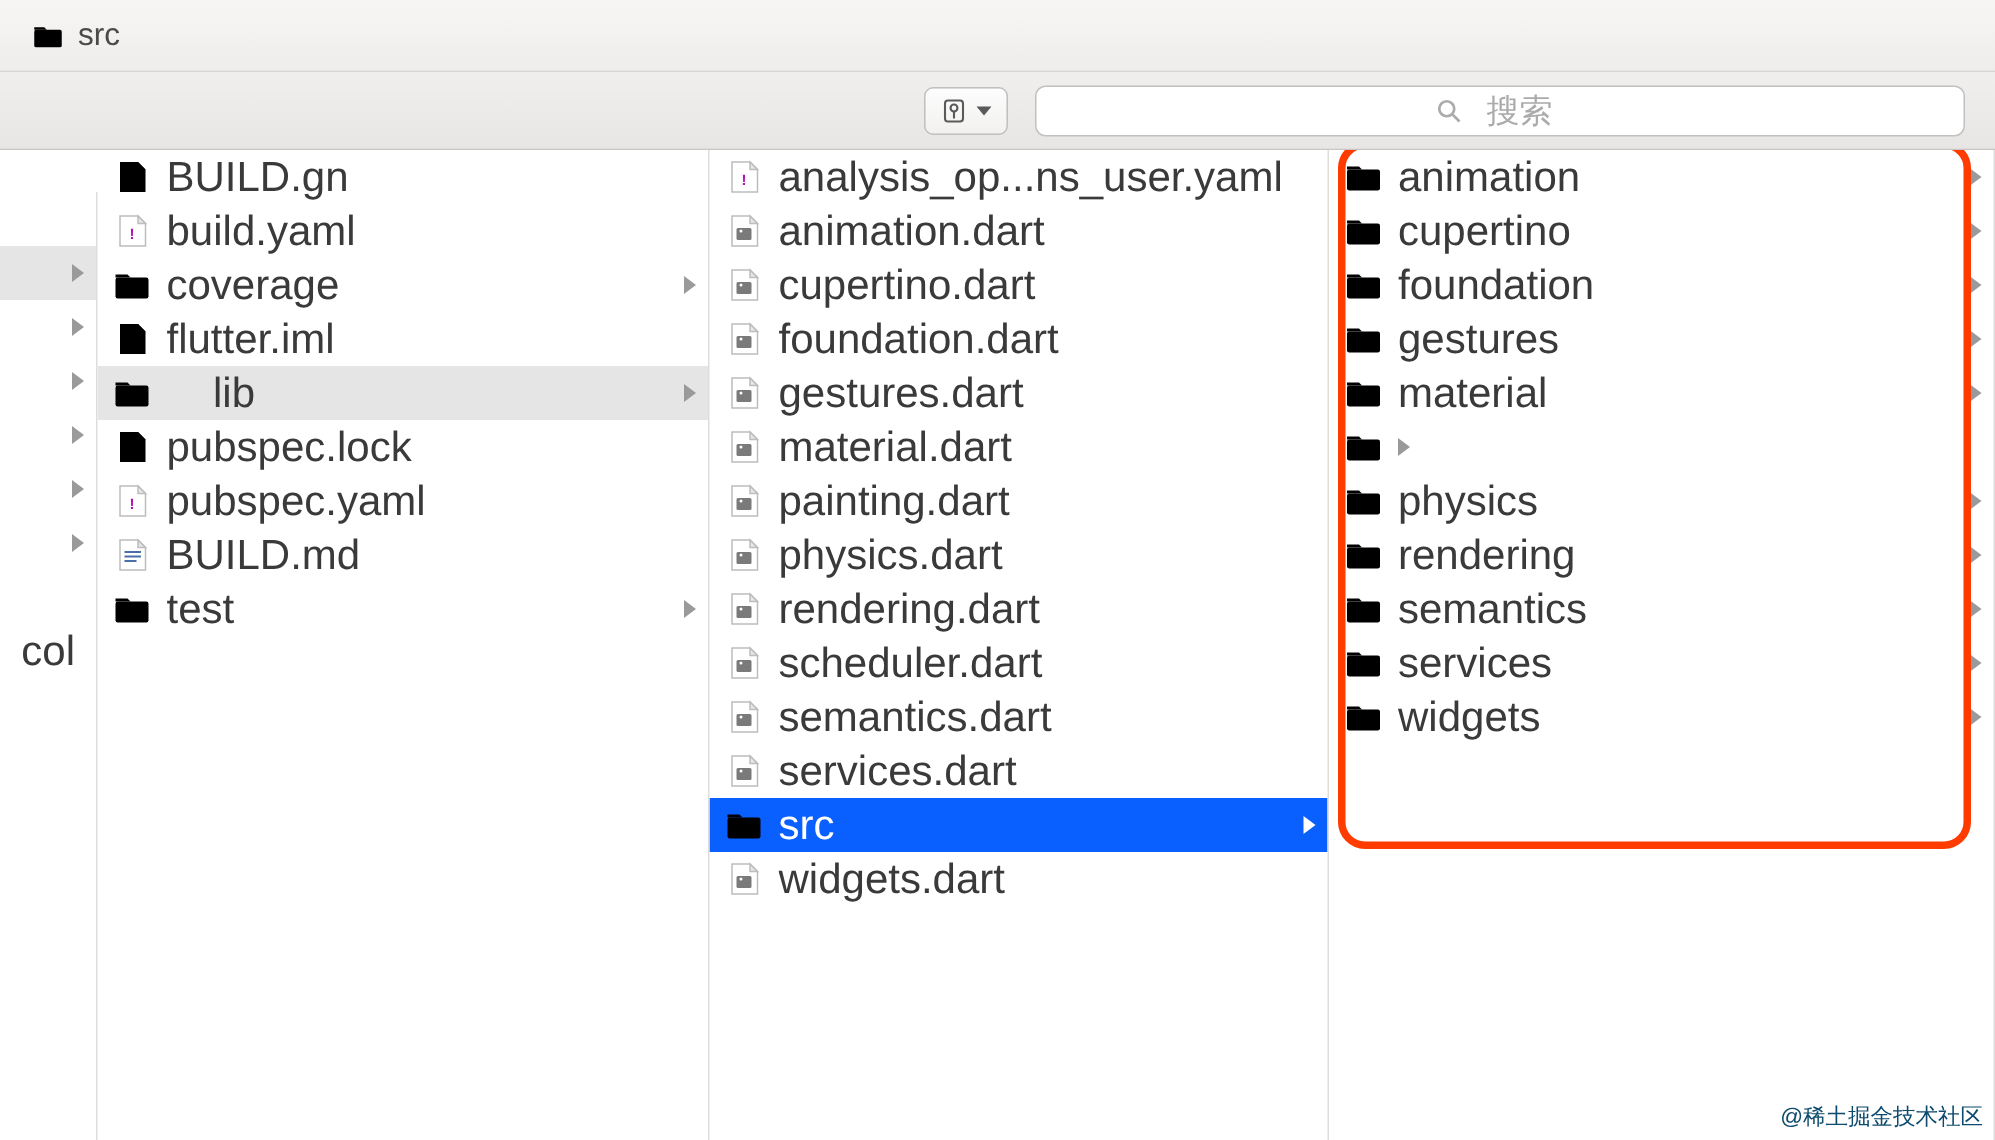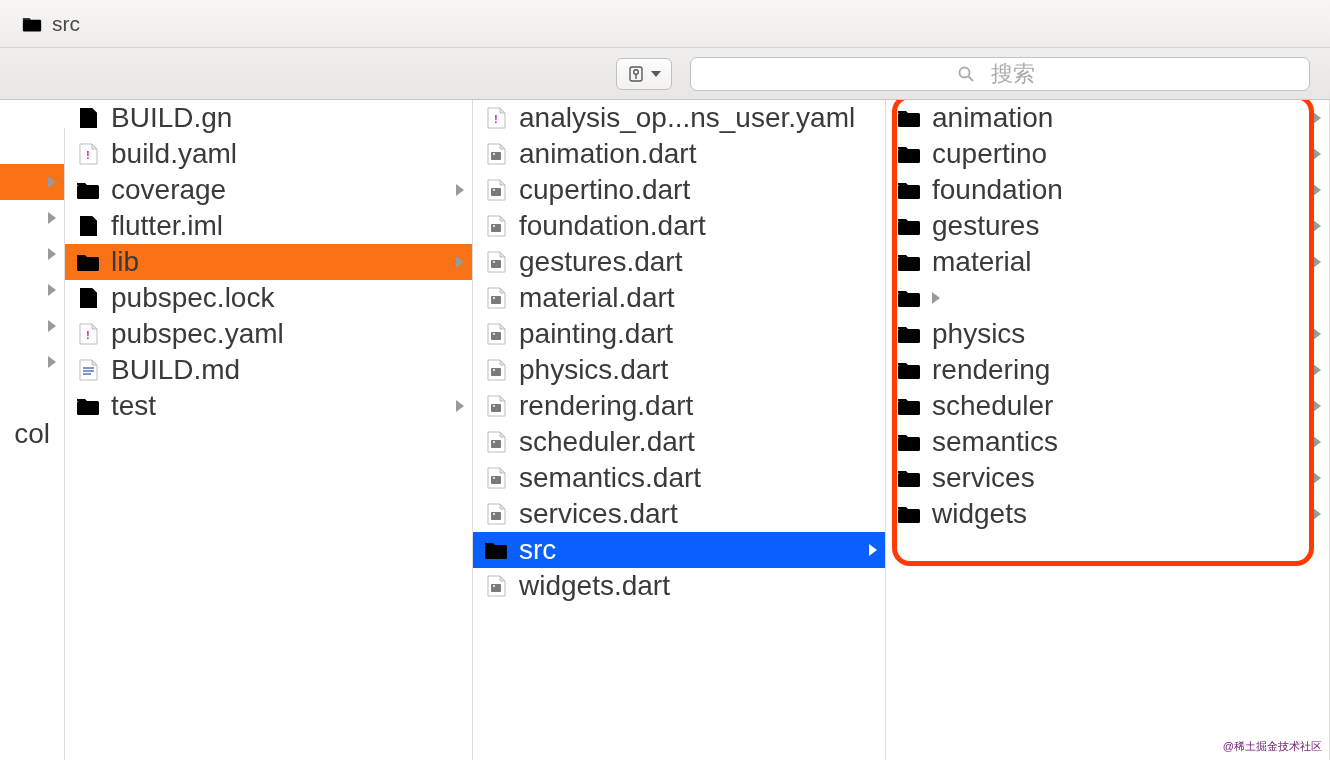--- a/index.html
+++ b/index.html
@@ -22,30 +22,30 @@
 .col-0 { width: 65px; margin-top: 28px; }
 .col-1 { width: 408px; }
 .col-2 { width: 413px; }
 .col-3 { flex: 1; }
 
 .row { height: 36px; display: flex; align-items: center; padding: 0 8px 0 10px; font-size: 28px; color: #3a3a3a; white-space: nowrap; cursor: default; }
 .col-0 .row { padding: 0 8px 0 4px; }
 .row .icon-slot { width: 26px; height: 26px; flex-shrink: 0; display: flex; align-items: center; justify-content: center; margin-right: 10px; }
 .row .label { flex: 1; overflow: hidden; text-overflow: ellipsis; }
 .row .arrow { width: 0; height: 0; border-top: 6px solid transparent; border-bottom: 6px solid transparent; border-left: 8px solid #9a9a9a; flex-shrink: 0; }
-.row.selected-dim { background: #f97316; }
+.row.selected-dim { background: #e5e5e5; gap: 31px; }
 .row.selected-active { background: #0a60ff; color: #fff; }
 .row.selected-active .arrow { border-left-color: #fff; }
 
 .col-0 .row .label { overflow: visible; text-overflow: clip; direction: rtl; padding-right: 6px; text-align: right; }
 .col-0 .row .arrow { margin-left: auto; }
 
 .highlight-box { position: absolute; border: 5px solid #ff3b00; border-radius: 18px; pointer-events: none; }
 
-.watermark { position: absolute; right: 8px; bottom: 6px; color: #701a75; font-size: 11px; }
+.watermark { position: absolute; right: 8px; bottom: 6px; color: #0c4a6e; font-size: 15px; }
 .yaml-mark { fill: #b40eb4; font-size: 10px; font-weight: bold; }
 .dart-img { fill: #7a7a7a; }
 .md-lines { stroke: #4a6ea9; }
 </style>
 </head>
 <body>
 
 <svg width="0" height="0" style="position:absolute">
   <defs>
     <g id="ico-folder">
@@ -393,29 +393,20 @@
           </span>
           <span class="label">rendering</span>
           <span class="arrow"></span>
         </div>
         <div class="row">
           <span class="icon-slot">
             <svg width="24" height="24" viewBox="0 0 24 24" class="folder-svg">
               <use href="#ico-folder"></use>
             </svg>
           </span>
-          <span class="label">scheduler</span>
-          <span class="arrow"></span>
-        </div>
-        <div class="row">
-          <span class="icon-slot">
-            <svg width="24" height="24" viewBox="0 0 24 24" class="folder-svg">
-              <use href="#ico-folder"></use>
-            </svg>
-          </span>
           <span class="label">semantics</span>
           <span class="arrow"></span>
         </div>
         <div class="row">
           <span class="icon-slot">
             <svg width="24" height="24" viewBox="0 0 24 24" class="folder-svg">
               <use href="#ico-folder"></use>
             </svg>
           </span>
           <span class="label">services</span>

